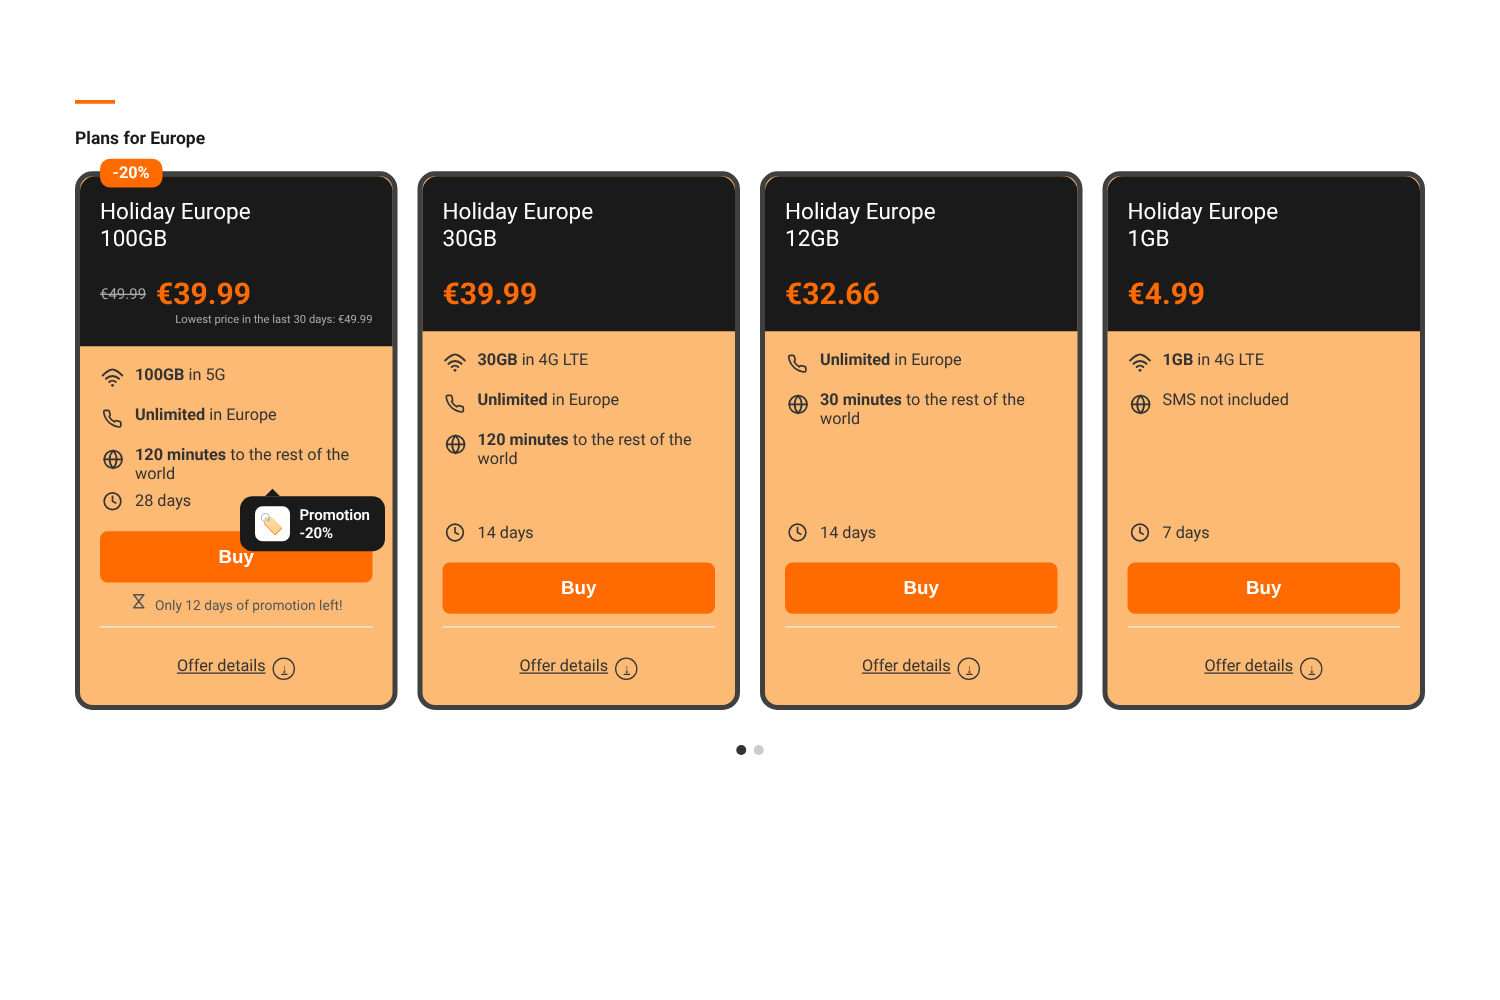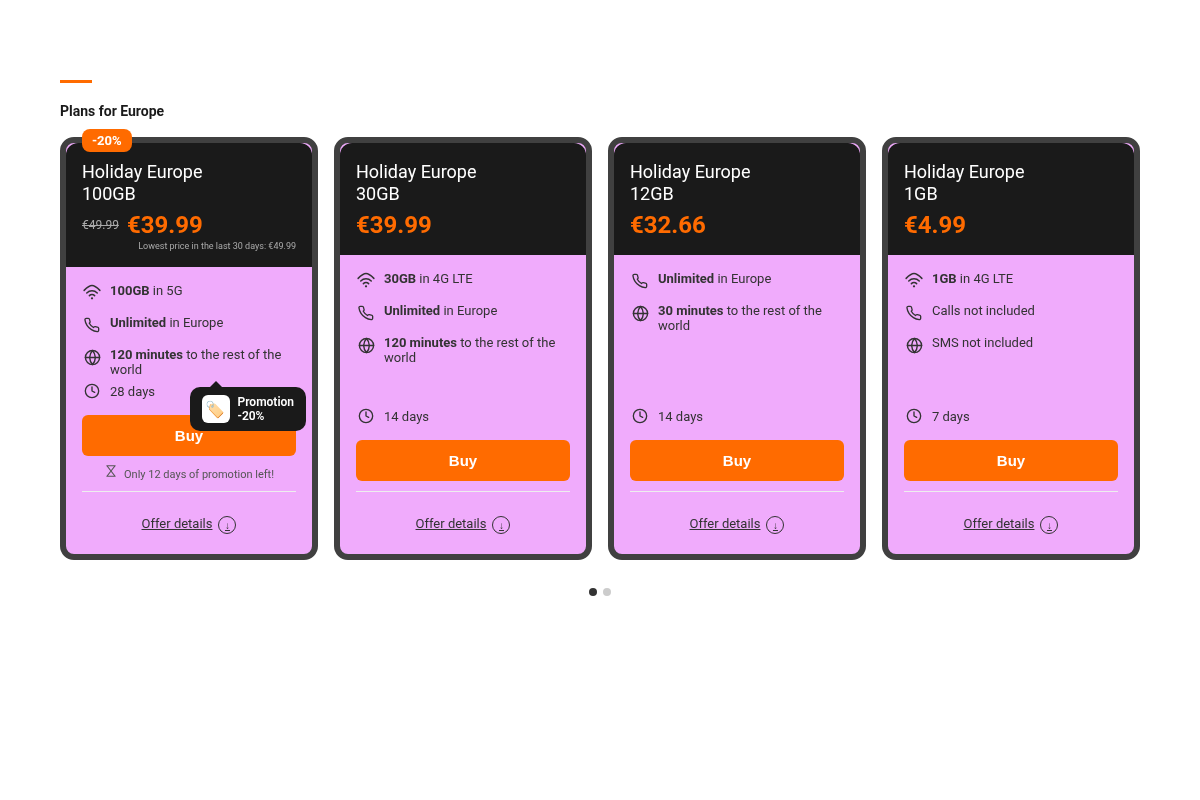--- a/index.html
+++ b/index.html
@@ -34,45 +34,45 @@
       margin-bottom: 18px;
     }
     .cards-container {
       display: flex;
       gap: 16px;
       width: 100%;
     }
     .card {
       flex: 1;
       border-radius: 14px;
-      border: 6px solid #404040;
+      border: 4px solid #404040;
       overflow: visible;
       position: relative;
-      background: #f0abfc;
+      background: #fdba74;
       display: flex;
       flex-direction: column;
     }
     .card-header {
       background: #1a1a1a;
       border-radius: 12px 12px 0 0;
       padding: 18px 16px 16px;
       color: #fff;
       position: relative;
     }
     .card-plan-name {
       font-size: 18px;
       font-weight: 400;
       color: #fff;
       line-height: 1.2;
     }
     .card-price-row {
       display: flex;
       align-items: center;
       gap: 8px;
-      margin-top: 7px;
+      margin-top: 19px;
     }
     .card-price-original {
       font-size: 12px;
       color: #aaa;
       text-decoration: line-through;
     }
     .card-price-current {
       font-size: 24px;
       font-weight: 700;
       color: #ff6b00;
@@ -469,28 +469,20 @@
                 <svg width="18" height="18" viewBox="0 0 24 24" fill="none" stroke="currentColor" stroke-width="2" stroke-linecap="round" stroke-linejoin="round">
       <path d="M1.5 8.5C5.5 4.5 10.5 2 12 2s6.5 2.5 10.5 6.5"></path>
       <path d="M5 12c1.9-1.9 4.3-3 7-3s5.1 1.1 7 3"></path>
       <path d="M8.5 15.5c.9-.9 2.2-1.5 3.5-1.5s2.6.6 3.5 1.5"></path>
       <line x1="12" y1="19" x2="12" y2="19" stroke-width="3" stroke-linecap="round"></line>
     </svg>
               </span>
       <span class="feature-text"><strong>1GB</strong> in 4G LTE</span>
     </li>
 
-    <li class="feature-item">
-      <span class="feature-icon">
-                <svg width="16" height="16" viewBox="0 0 24 24" fill="none" stroke="currentColor" stroke-width="2" stroke-linecap="round" stroke-linejoin="round">
-      <path d="M22 16.92v3a2 2 0 0 1-2.18 2 19.79 19.79 0 0 1-8.63-3.07A19.5 19.5 0 0 1 4.5 12.42 19.79 19.79 0 0 1 1.39 3.84 2 2 0 0 1 3.36 2h3a2 2 0 0 1 2 1.72 12.84 12.84 0 0 0 .7 2.81 2 2 0 0 1-.45 2.11L7.91 9.4a16 16 0 0 0 6.29 6.29l.76-.76a2 2 0 0 1 2.11-.45 12.84 12.84 0 0 0 2.81.7A2 2 0 0 1 22 16.92z"></path>
-    </svg>
-              </span>
-      <span class="feature-text">Calls not included</span>
-    </li>
 
     <li class="feature-item">
       <span class="feature-icon">
                 <svg width="17" height="17" viewBox="0 0 24 24" fill="none" stroke="currentColor" stroke-width="2" stroke-linecap="round" stroke-linejoin="round">
       <circle cx="12" cy="12" r="10"></circle>
       <line x1="2" y1="12" x2="22" y2="12"></line>
       <path d="M12 2a15.3 15.3 0 0 1 4 10 15.3 15.3 0 0 1-4 10 15.3 15.3 0 0 1-4-10 15.3 15.3 0 0 1 4-10z"></path>
     </svg>
               </span>
       <span class="feature-text">SMS not included</span>

